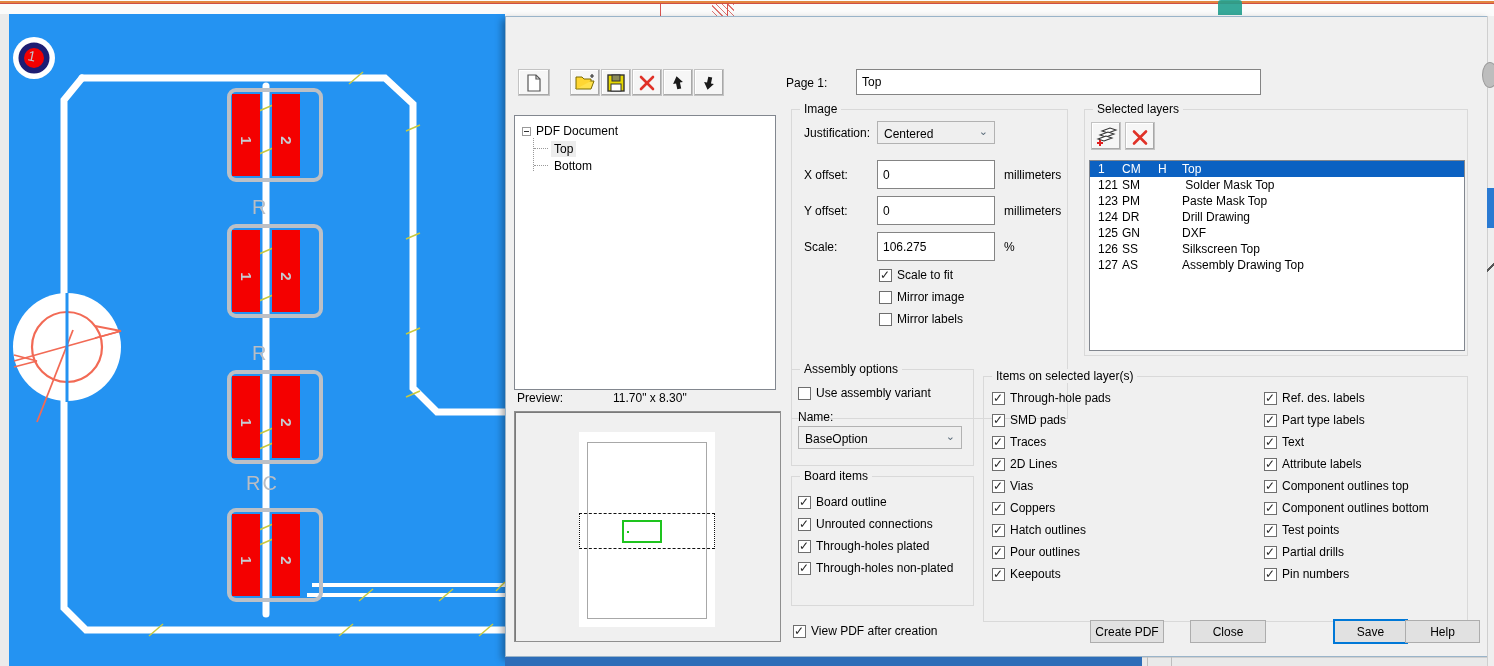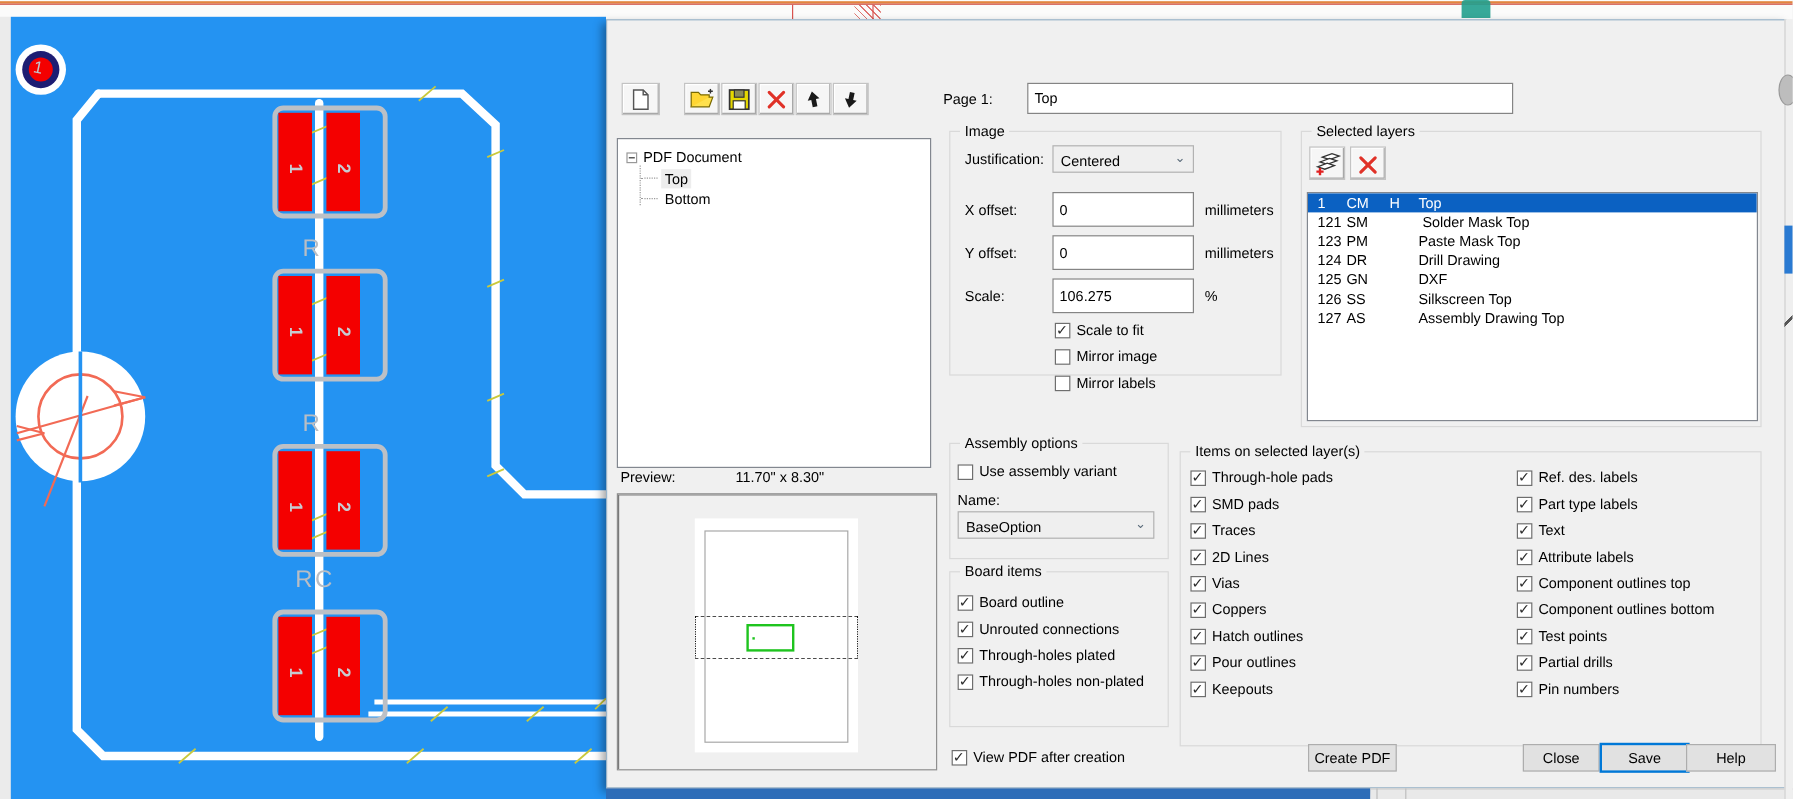--- a/index.html
+++ b/index.html
@@ -282,21 +282,21 @@
     <span class="field-label" style="left:107px; top:374px;">11.70" x  8.30"</span>
     <div class="preview-panel" style="left:8px; top:394px; width:267px; height:231px;">
       <div class="page">
         <div class="page-inner"></div>
         <div class="dash-band"></div>
         <div class="green-rect"></div>
         <div class="green-dot"></div>
       </div>
     </div>
 
-    <div class="group" style="left:285px; top:92px; width:277px; height:204px;">
+    <div class="group" style="left:285px; top:92px; width:277px; height:310px;">
       <span class="group-title">Image</span>
       <span class="field-label" style="left:12px; top:16px;">Justification:</span>
       <div class="combo" style="left:85px; top:11px; width:118px; height:23px;">
         <span>Centered</span>
         <span class="chev">⌄</span>
       </div>
       <span class="field-label" style="left:12px; top:58px;">X offset:</span>
       <input class="txt" style="left: 85px; top: 50px; width: 118px; height: 29px;" value="0">
       <span class="unit" style="left:212px; top:58px;">millimeters</span>
       <span class="field-label" style="left:12px; top:94px;">Y offset:</span>
@@ -508,21 +508,21 @@
             <span>Pin numbers</span>
           </label>
         </div>
     </div>
 
     <label class="cbrow" style="left:287px; top:607px;">
       <span class="cb checked"></span>
       <span>View PDF after creation</span>
     </label>
     <button class="win" style="left:584px; top:603px; width:74px;">Create PDF</button>
-    <button class="win" style="left:763px; top:603px; width:64px;text-align:center;">Close</button>
+    <button class="win" style="left:684px; top:603px; width:76px;text-align:center;">Close</button>
     <button class="win default" style="left:811px; top:602px; width:75px; height:25px;margin-left:16px;">Save</button>
     <button class="win" style="left:899px; top:603px; width:75px;">Help</button>
   </div>
 
   <div class="abs statusbar-blue"></div>
   <div class="abs statusbar-grey"></div>
   <div class="abs status-sep" style="left:1147px"></div>
   <div class="abs status-sep" style="left:1171px"></div>
   <div class="abs right-strip"></div>
   <div class="abs right-thumb"></div>

